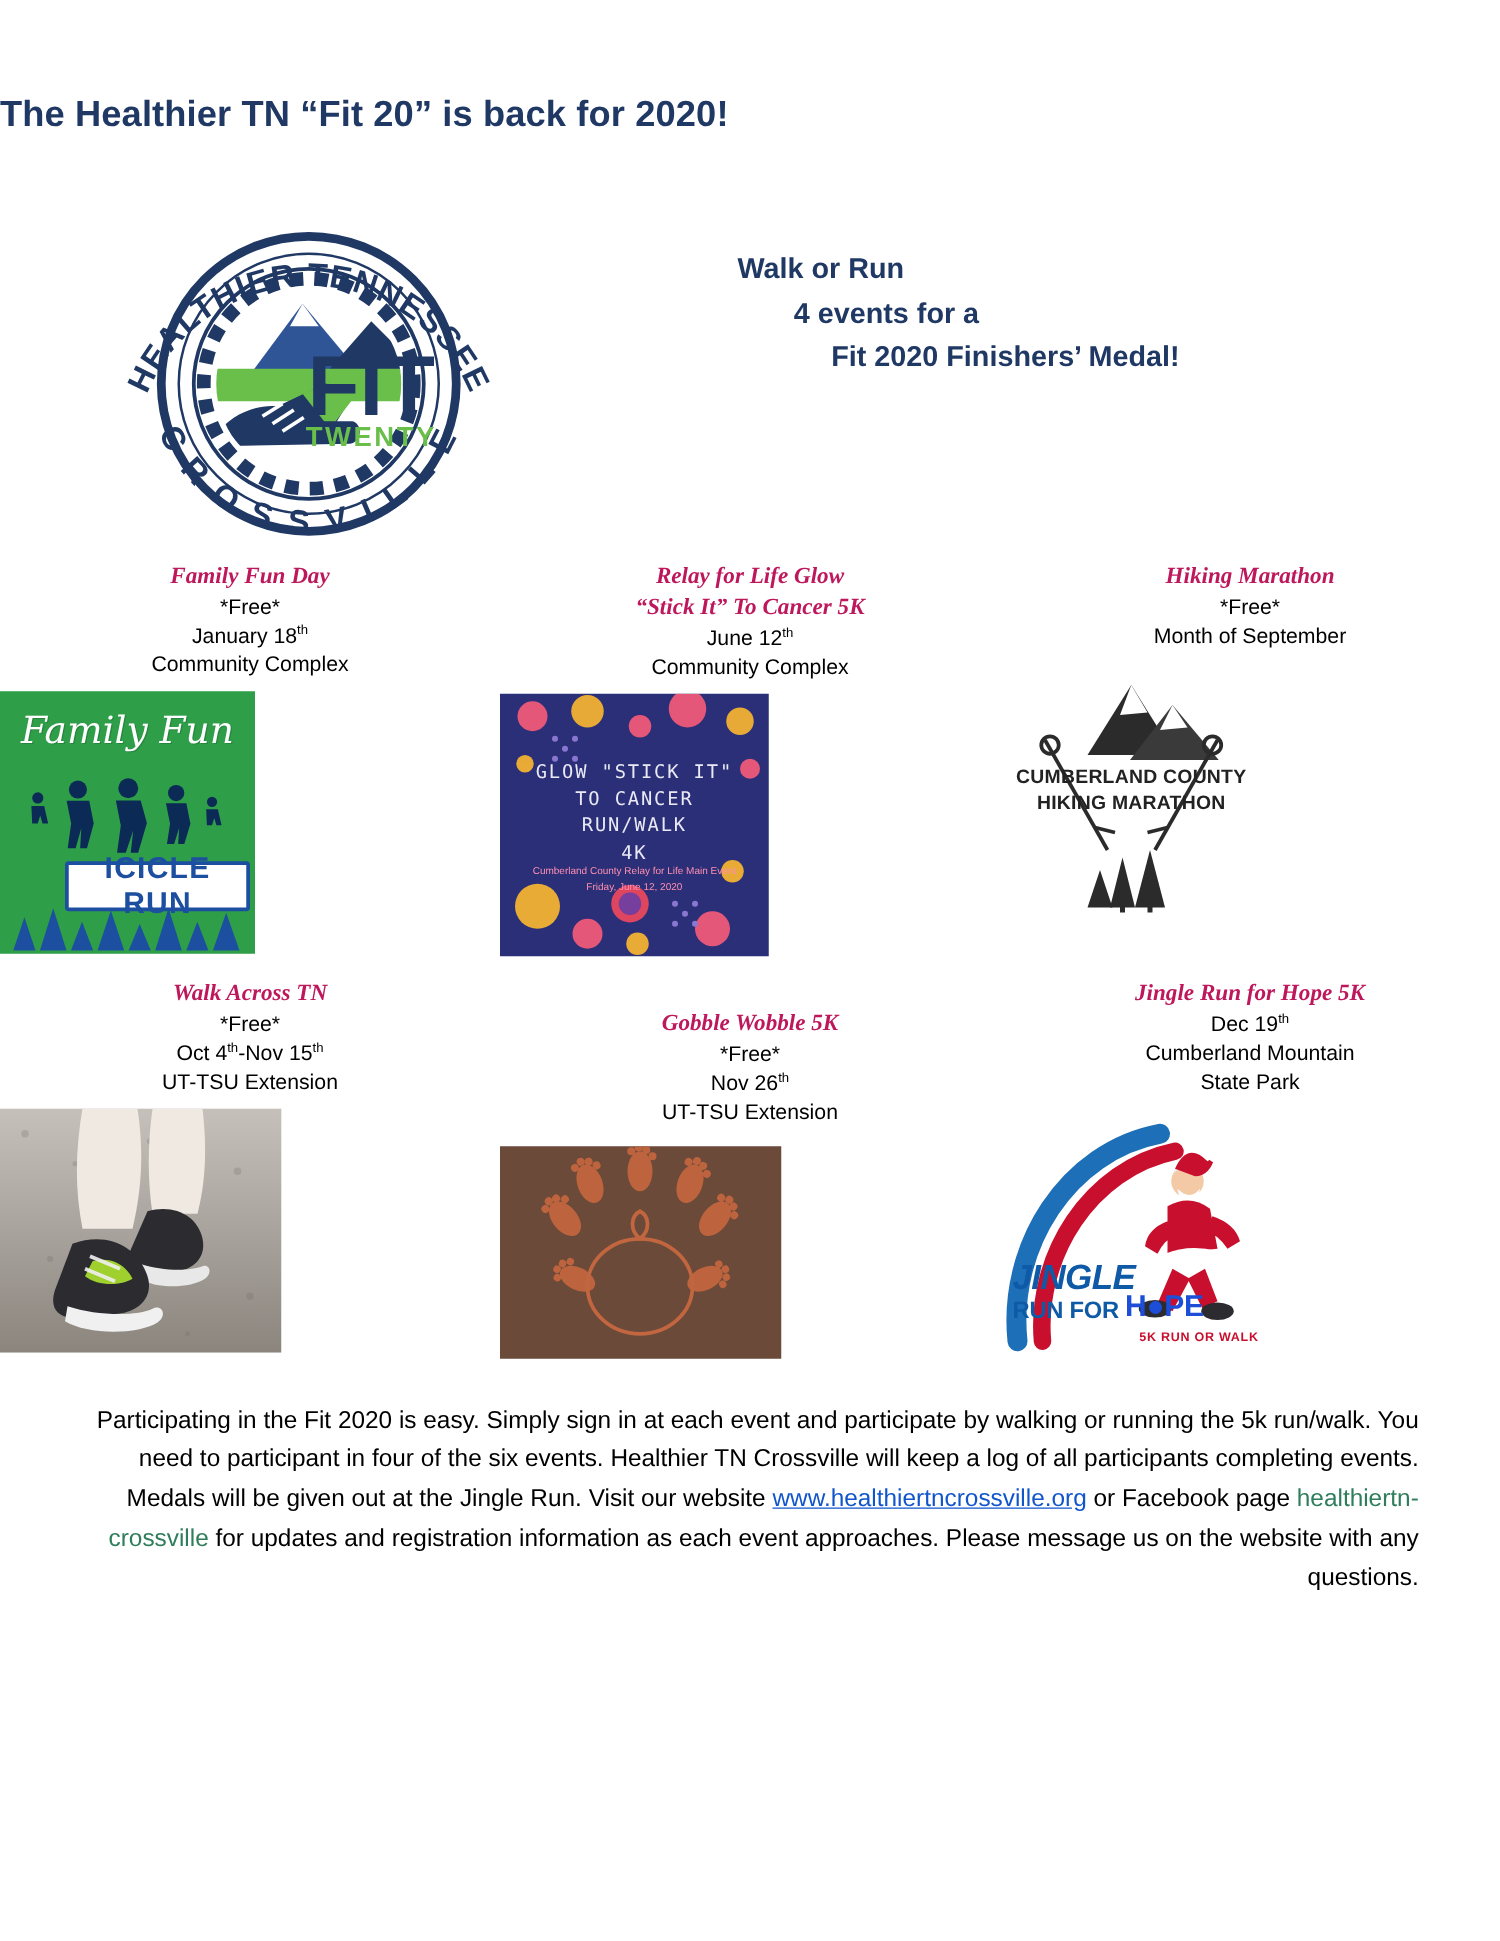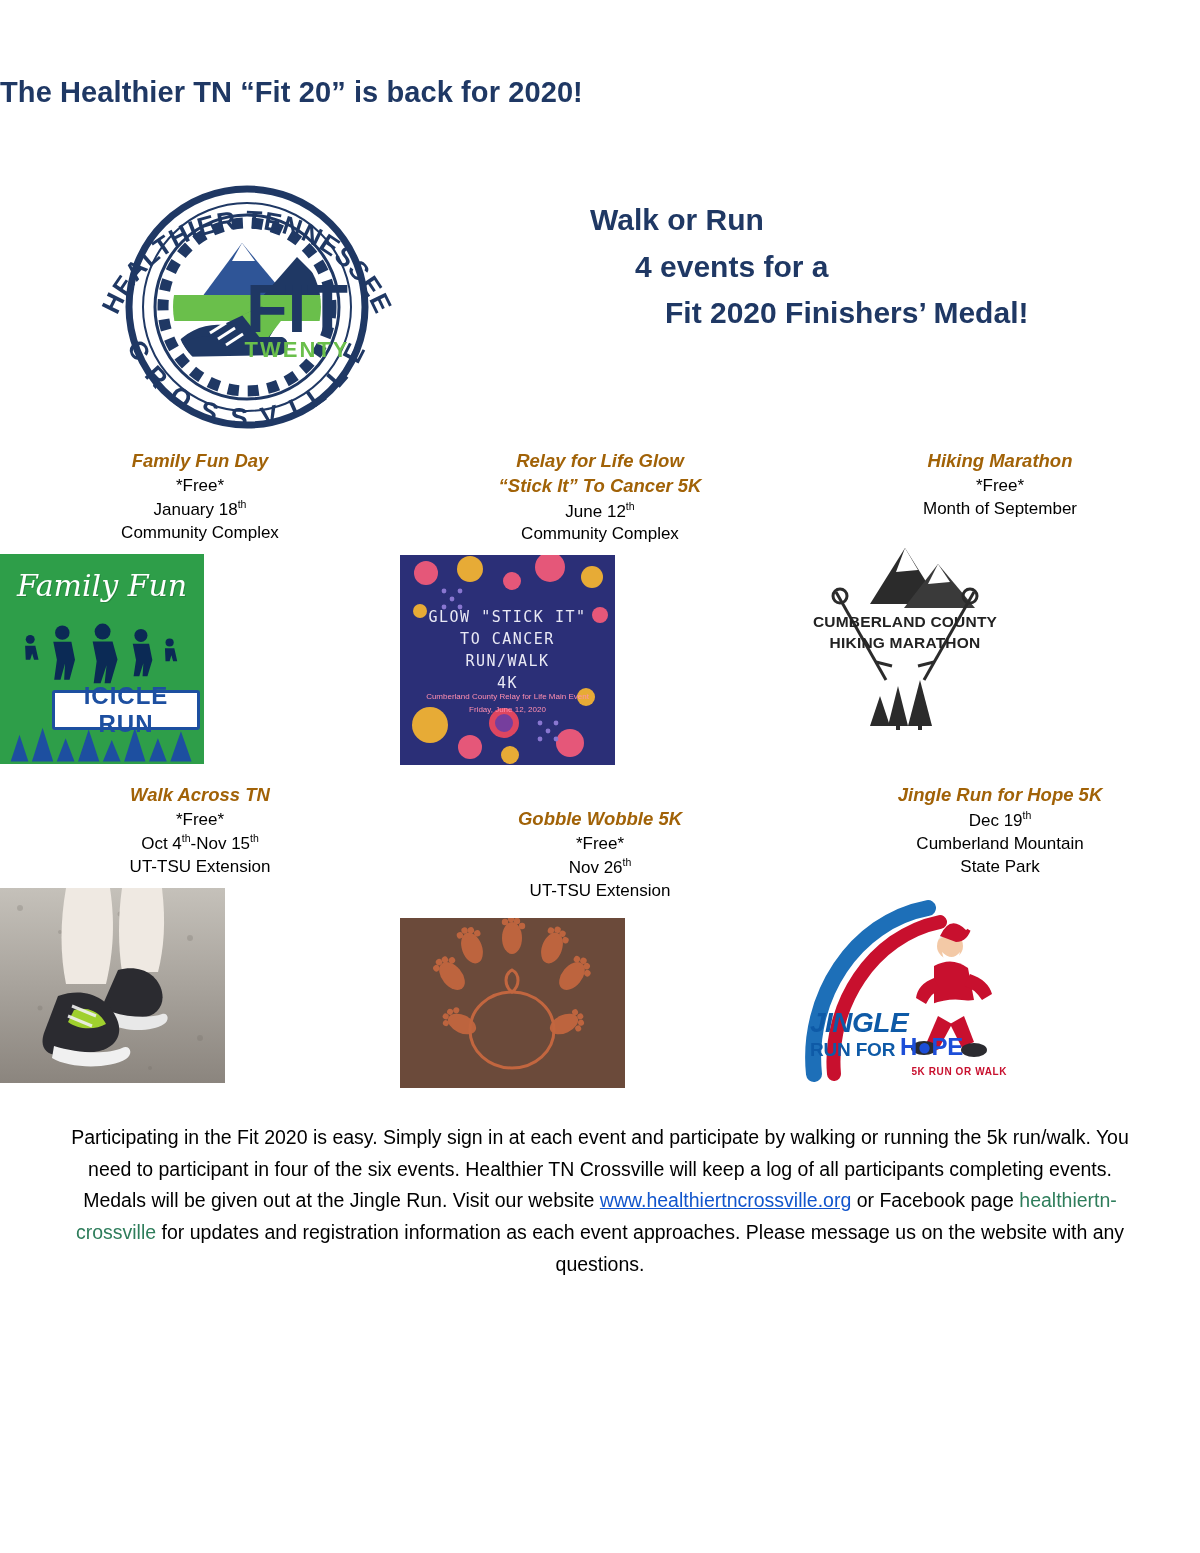--- a/index.html
+++ b/index.html
@@ -49,21 +49,21 @@
     height: 285px;
   }
 
   .tagline {
     position: absolute;
     left: 560px;
     top: 88px;
     width: 600px;
     color: #1F3864;
     font-weight: bold;
-    font-size: 30px;
+    font-size: 23px;
     line-height: 1.55;
   }
   .tagline .l1 { display:block; padding-left: 30px; }
   .tagline .l2 { display:block; padding-left: 75px; }
   .tagline .l3 { display:block; padding-left: 105px; }
 
   
   .grid {
     position: relative;
     margin-top: 10px;
@@ -74,22 +74,23 @@
   }
   .cell {
     width: 400px;
     text-align: center;
     box-sizing: border-box;
   }
   .ev-title {
     font-size: 18.5px;
     font-weight: bold;
     font-style: italic;
-    color: #a16207;
+    color: #be185d;
     line-height: 1.34;
+    font-family: Liberation Serif, serif;
   }
   .ev-line {
     font-size: 17px;
     color: #000;
     line-height: 1.36;
   }
   .ev-line sup { font-size: 10.5px; }
 
   .img-holder {
     margin: 10px auto 0 auto;
@@ -214,21 +215,21 @@
     position:absolute; right: 8px; bottom: 6px;
     font-family:"Liberation Sans", sans-serif;
     font-weight:bold;
     font-size: 10px; color:#c8102e; letter-spacing: 0.6px;
   }
 
   
   .footer {
     margin: 34px auto 0 auto;
     width: 1070px;
-    text-align: center;
+    text-align: right;
     font-size: 19.5px;
     line-height: 1.62;
     color: #000;
   }
   .footer a, .footer .linkish {
     color: #1155cc;
     text-decoration: underline;
   }
   .footer .fb {
     color: #2e7d5b;

